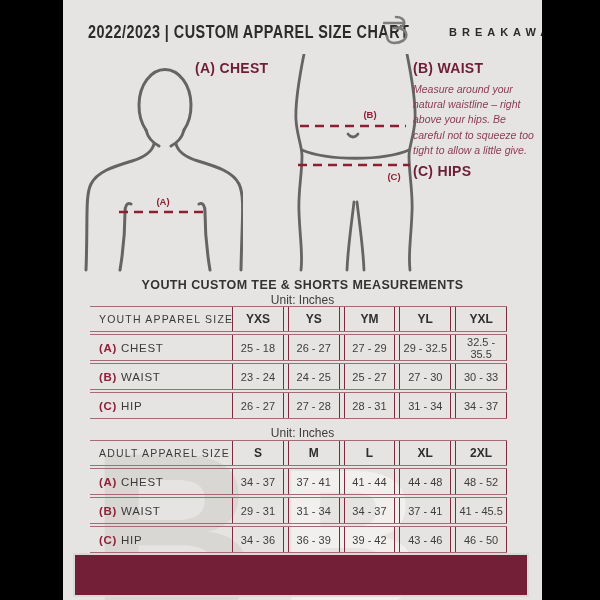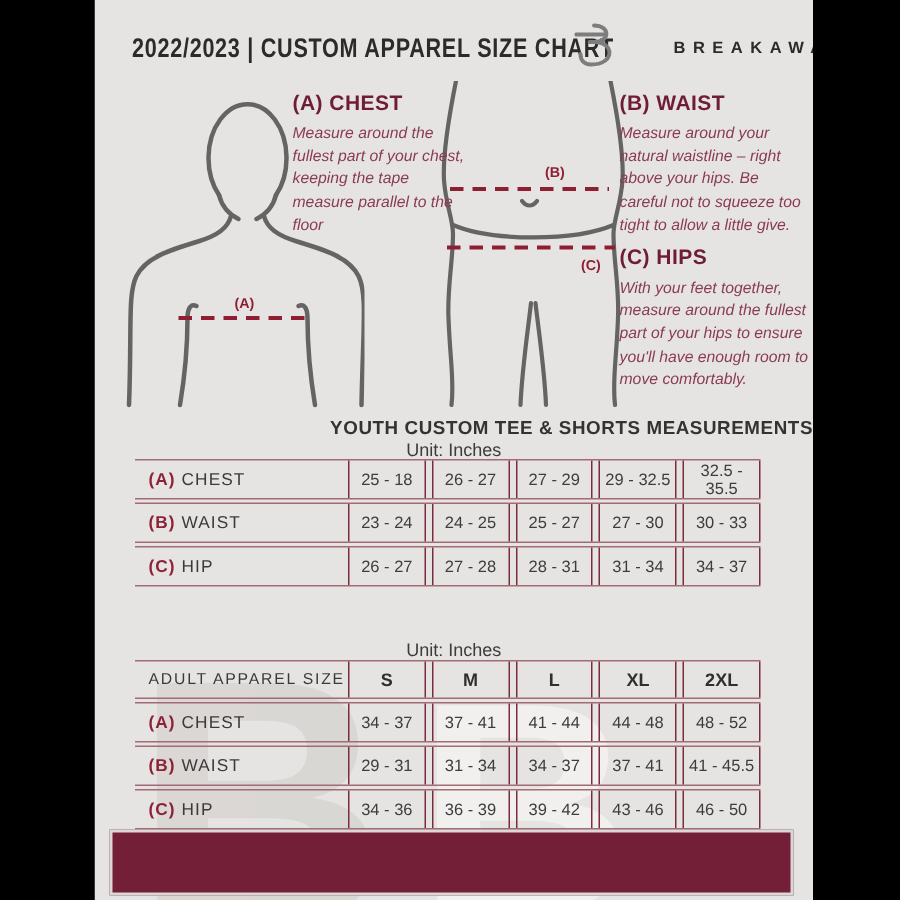--- a/index.html
+++ b/index.html
@@ -31,21 +31,21 @@
   .ga-head{left:132px;top:60px;} .ga-body{left:132px;top:82px;width:120px;}
   .gb-head{left:350px;top:60px;} .gb-body{left:350px;top:82px;width:126px;}
   .gc-head{left:350px;top:163px;} .gc-body{left:350px;top:185px;width:128px;}
 
   .fig{position:absolute;}
   .fig-torso{left:12px;top:56px;}
   .fig-lower{left:225px;top:54px;}
   svg text{font-family:"Liberation Sans",sans-serif;font-weight:bold;font-size:9.5px;fill:#8e1f33;}
 
   
-  .sec-title{position:absolute;width:479px;text-align:right;font-size:12.5px;font-weight:bold;color:#333;letter-spacing:.4px;}
+  .sec-title{position:absolute;width:479px;text-align:center;font-size:12.5px;font-weight:bold;color:#333;letter-spacing:.4px;}
   .sec-unit{position:absolute;width:479px;text-align:center;font-size:12px;color:#3c3c3c;}
   .yt-title{top:278px;} .yt-unit{top:293px;}
   .at-title{top:411px;} .at-unit{top:426px;}
 
   
   .tbl{position:absolute;left:27px;width:417px;}
   .tbl-youth{top:306px;} .tbl-adult{top:440px;}
   .trow{display:flex;align-items:center;border-top:1.4px solid #a26b75;border-bottom:1.4px solid #a26b75;
     margin-bottom:2px;height:25px;background:transparent;}
   .trow.head{height:24px;}
@@ -113,30 +113,36 @@
           <path d="M69 148 C71 166 75 192 76 216"></path>
         </g>
         <line x1="12" y1="72" x2="118" y2="72" stroke="#8e1f33" stroke-width="2.6" stroke-dasharray="9 6"></line>
         <line x1="10" y1="111" x2="122" y2="111" stroke="#8e1f33" stroke-width="2.6" stroke-dasharray="9 6"></line>
         <text x="82" y="64" text-anchor="middle">(B)</text>
         <text x="106" y="126" text-anchor="middle">(C)</text>
       </svg>
     </div>
 
     <div class="g-head ga-head">(A) CHEST</div>
-    <div class="g-body ga-body">Measure around the fullest part of your chest, keeping the tape measure parallel to the floor</div>
     <div class="g-head gb-head">(B) WAIST</div>
     <div class="g-body gb-body">Measure around your natural waistline – right above your hips. Be careful not to squeeze too tight to allow a little give.</div>
     <div class="g-head gc-head">(C) HIPS</div>
-    <div class="g-body gc-body">With your feet together, measure around the fullest part of your hips to ensure you'll have enough room to move comfortably.</div>
 
     <div class="sec-title yt-title">YOUTH CUSTOM TEE &amp; SHORTS MEASUREMENTS</div>
     <div class="sec-unit yt-unit">Unit: Inches</div>
 
     <div class="tbl tbl-youth">
+      <div class="trow head">
+        <div class="tc lab">YOUTH APPAREL SIZE</div>
+        <div class="tc val">YXS</div>
+        <div class="tc val">YS</div>
+        <div class="tc val">YM</div>
+        <div class="tc val">YL</div>
+        <div class="tc val">YXL</div>
+      </div>
       <div class="trow">
         <div class="tc lab"><span class="pfx">(A)</span><span>CHEST</span></div>
         <div class="tc val">25 - 18</div>
         <div class="tc val">26 - 27</div>
         <div class="tc val">27 - 29</div>
         <div class="tc val">29 - 32.5</div>
         <div class="tc val">32.5 - 35.5</div>
       </div>
       <div class="trow">
         <div class="tc lab"><span class="pfx">(B)</span><span>WAIST</span></div>

